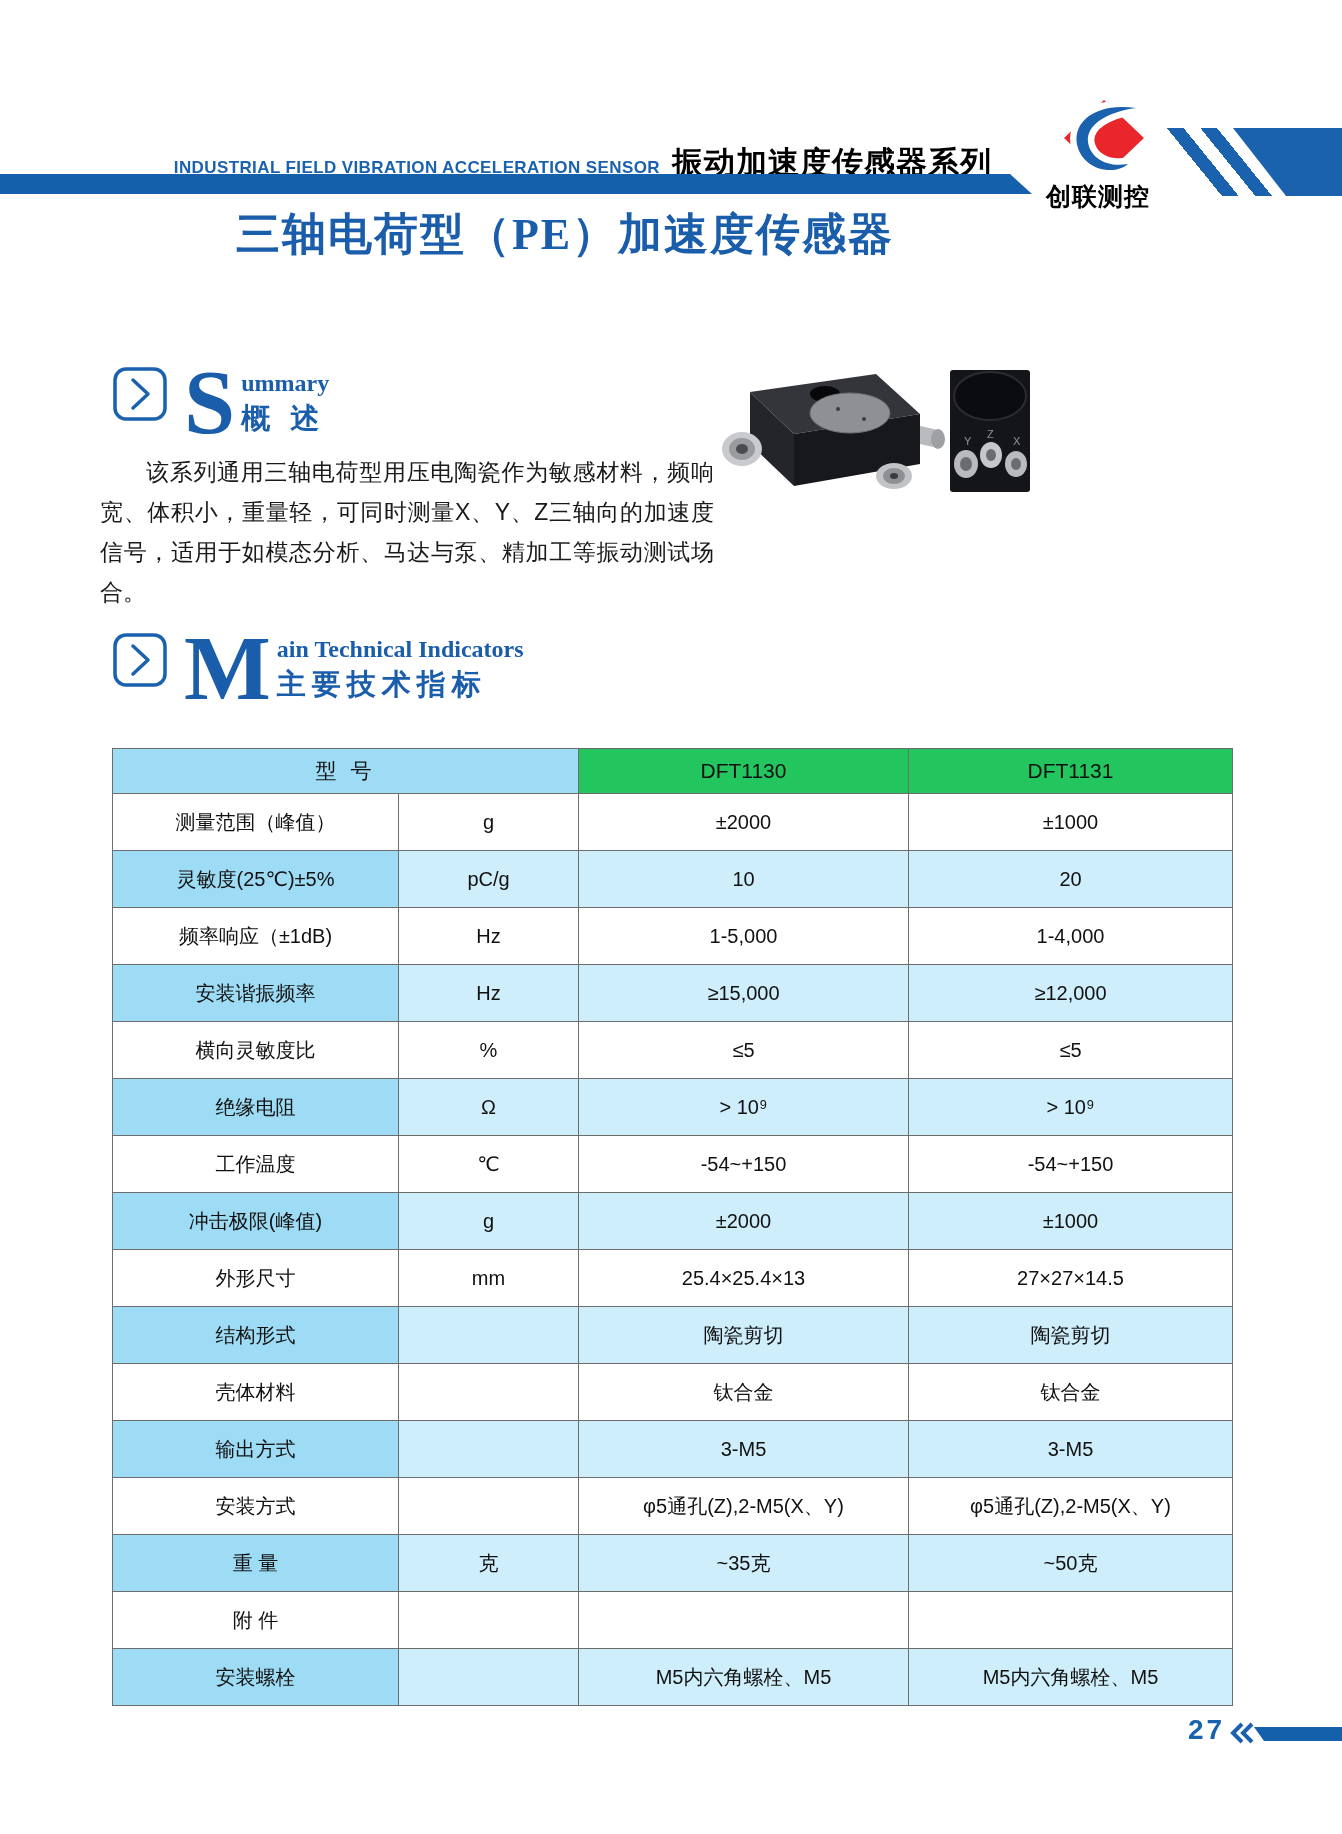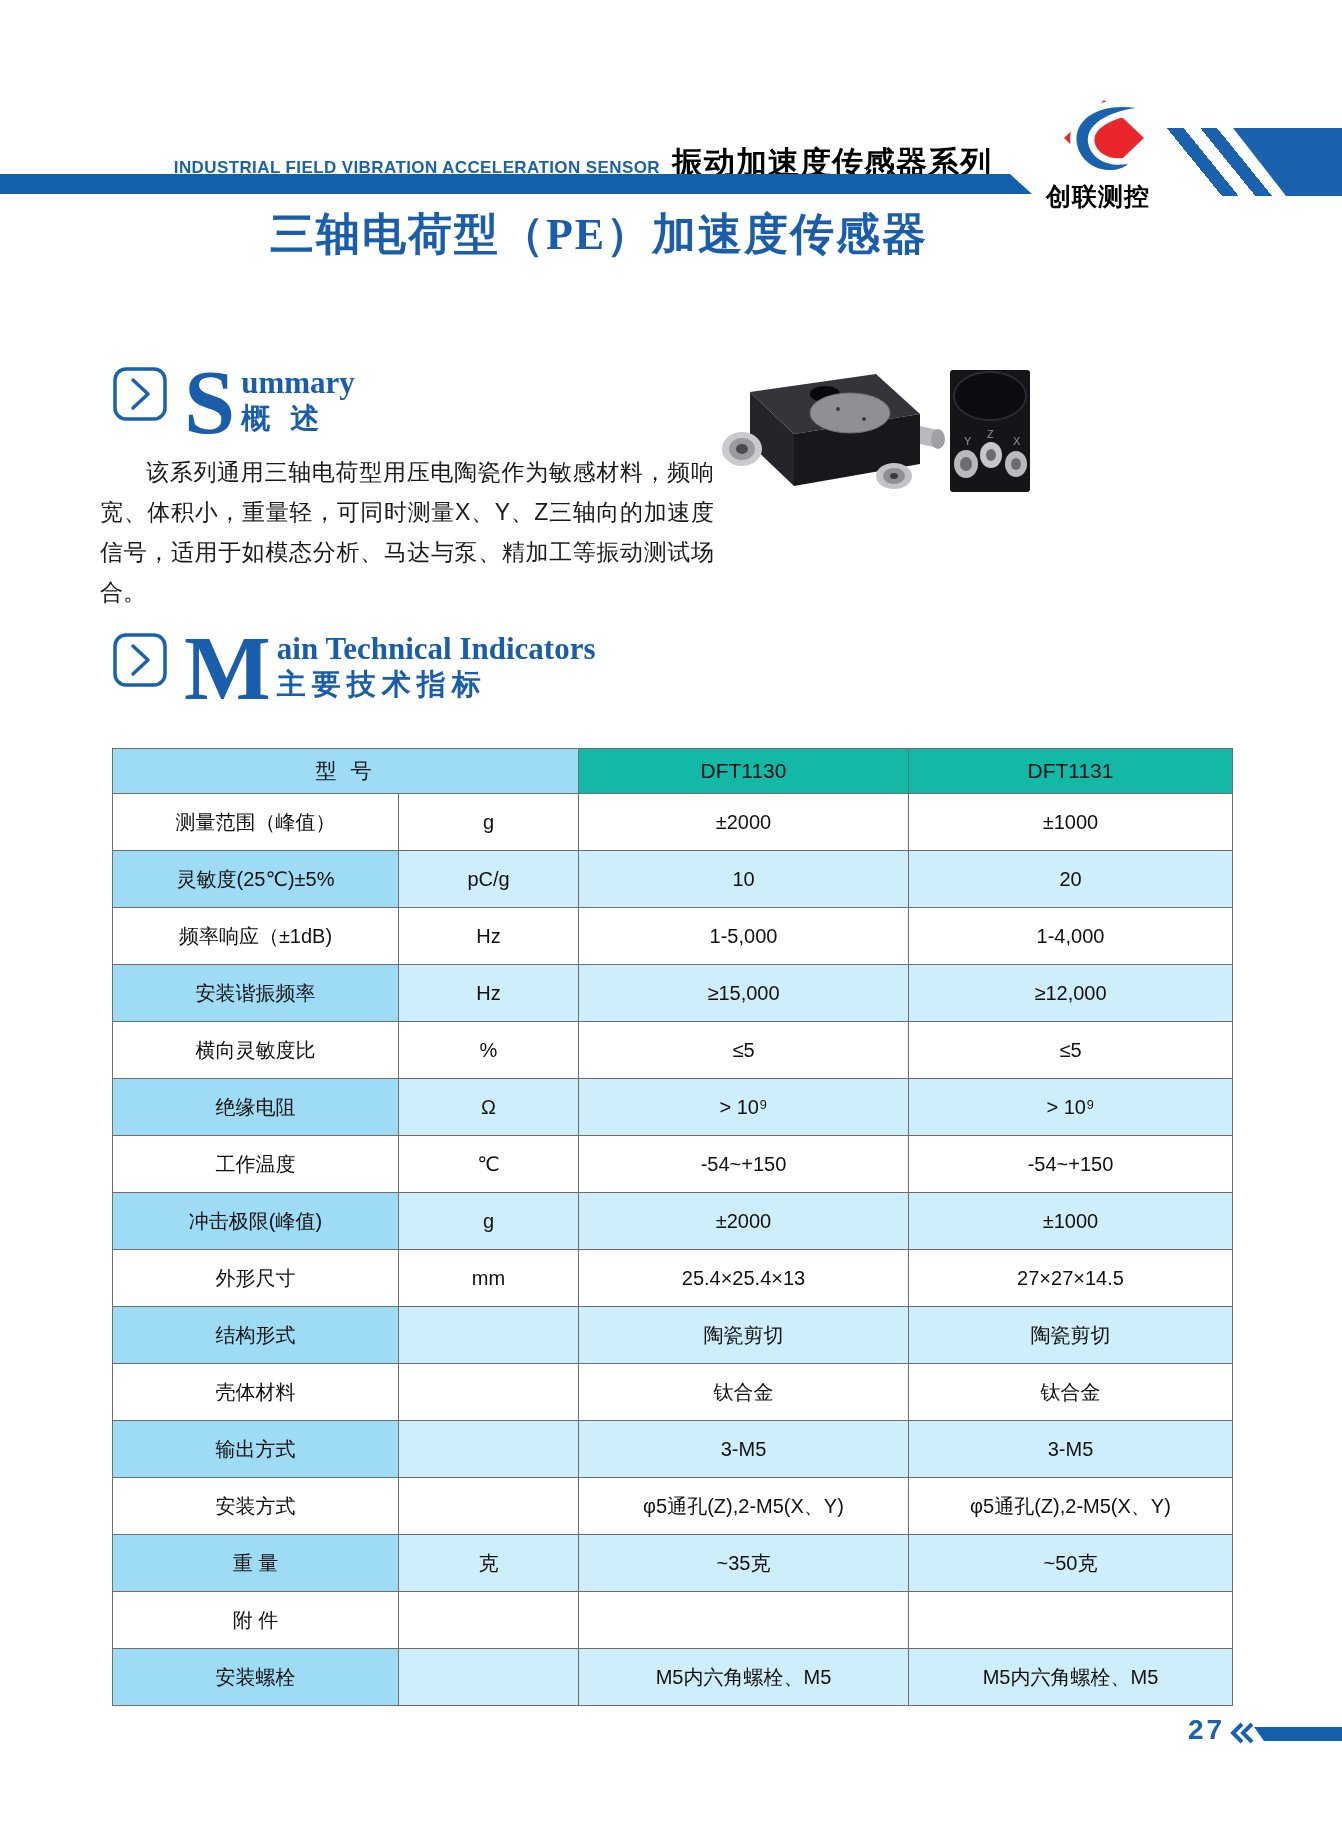--- a/index.html
+++ b/index.html
@@ -34,36 +34,36 @@
   }
   .stripe-solid{
     position:absolute; top:128px; left:1233px; right:0; height:68px;
     background:#1a61ae;
     clip-path:polygon(0 0,100% 0,100% 100%,53px 100%);
   }
   
   .page-title{
     position:absolute; top:205px; left:0; width:1130px; text-align:center;
     font-family:"Liberation Serif","DejaVu Serif",serif;
-    font-size:44px; font-weight:bold; color:#1a5dab; letter-spacing:2px;padding-left:34px;
+    font-size:44px; font-weight:bold; color:#1a5dab; letter-spacing:2px;
   }
   
   .sec{position:absolute; display:flex; align-items:flex-start; gap:16px;}
   .sec-summary{top:364px; left:112px;}
   .sec-main{top:630px; left:112px;}
   .sec-icon{flex:0 0 auto; margin-top:2px;}
   .sec-body{display:flex; align-items:flex-start;}
   .sec-initial{
     font-family:"Liberation Serif","DejaVu Serif",serif;
     font-size:92px; line-height:76px; font-weight:bold; color:#1a5dab;
   }
   .sec-lines{margin-left:6px; margin-top:2px;}
   .sec-en{
     font-family:"Liberation Serif","DejaVu Serif",serif;
-    font-size:31px; font-weight:bold; color:#1a5dab; line-height:34px; white-space:nowrap;text-align:right;
+    font-size:24px; font-weight:bold; color:#1a5dab; line-height:34px; white-space:nowrap;text-align:right;
   }
   .sec-cn{
     font-size:29px; font-weight:bold; color:#1a5dab; line-height:36px;
     letter-spacing:6px; white-space:nowrap;
   }
   
   .summary-par{
     position:absolute; top:452px; left:100px; width:614px;
     font-size:23px; line-height:40px; color:#1a1a1a;
     text-indent:2em; text-align:justify;
@@ -76,21 +76,21 @@
     font-size:20px;
     padding-left:46px;
   }
   .spec-table td{
     border:1px solid #6d6d6d; text-align:center; vertical-align:middle;
     height:56px; padding:0 6px; background:#ffffff; color:#111;
     overflow:hidden; white-space:nowrap;
   }
   .spec-table tr.hdr td{height:44px; font-size:21px;}
   td.model-lbl{background:#9edcf5; letter-spacing:4px;}
-  td.model-name{background:#14b8a6;}
+  td.model-name{background:#22c55e;}
   tr.shade td{background:#cfeefb;}
   tr.shade td.lbl{background:#9edcf5;}
   
   .page-no{
     position:absolute; top:1714px; left:1188px;
     font-size:28px; font-weight:bold; color:#1a61ae; letter-spacing:3px;
   }
   .foot-chevron{position:absolute; top:1722px; left:1230px;}
   .foot-bar{
     position:absolute; top:1727px; left:1254px; width:88px; height:14px;

